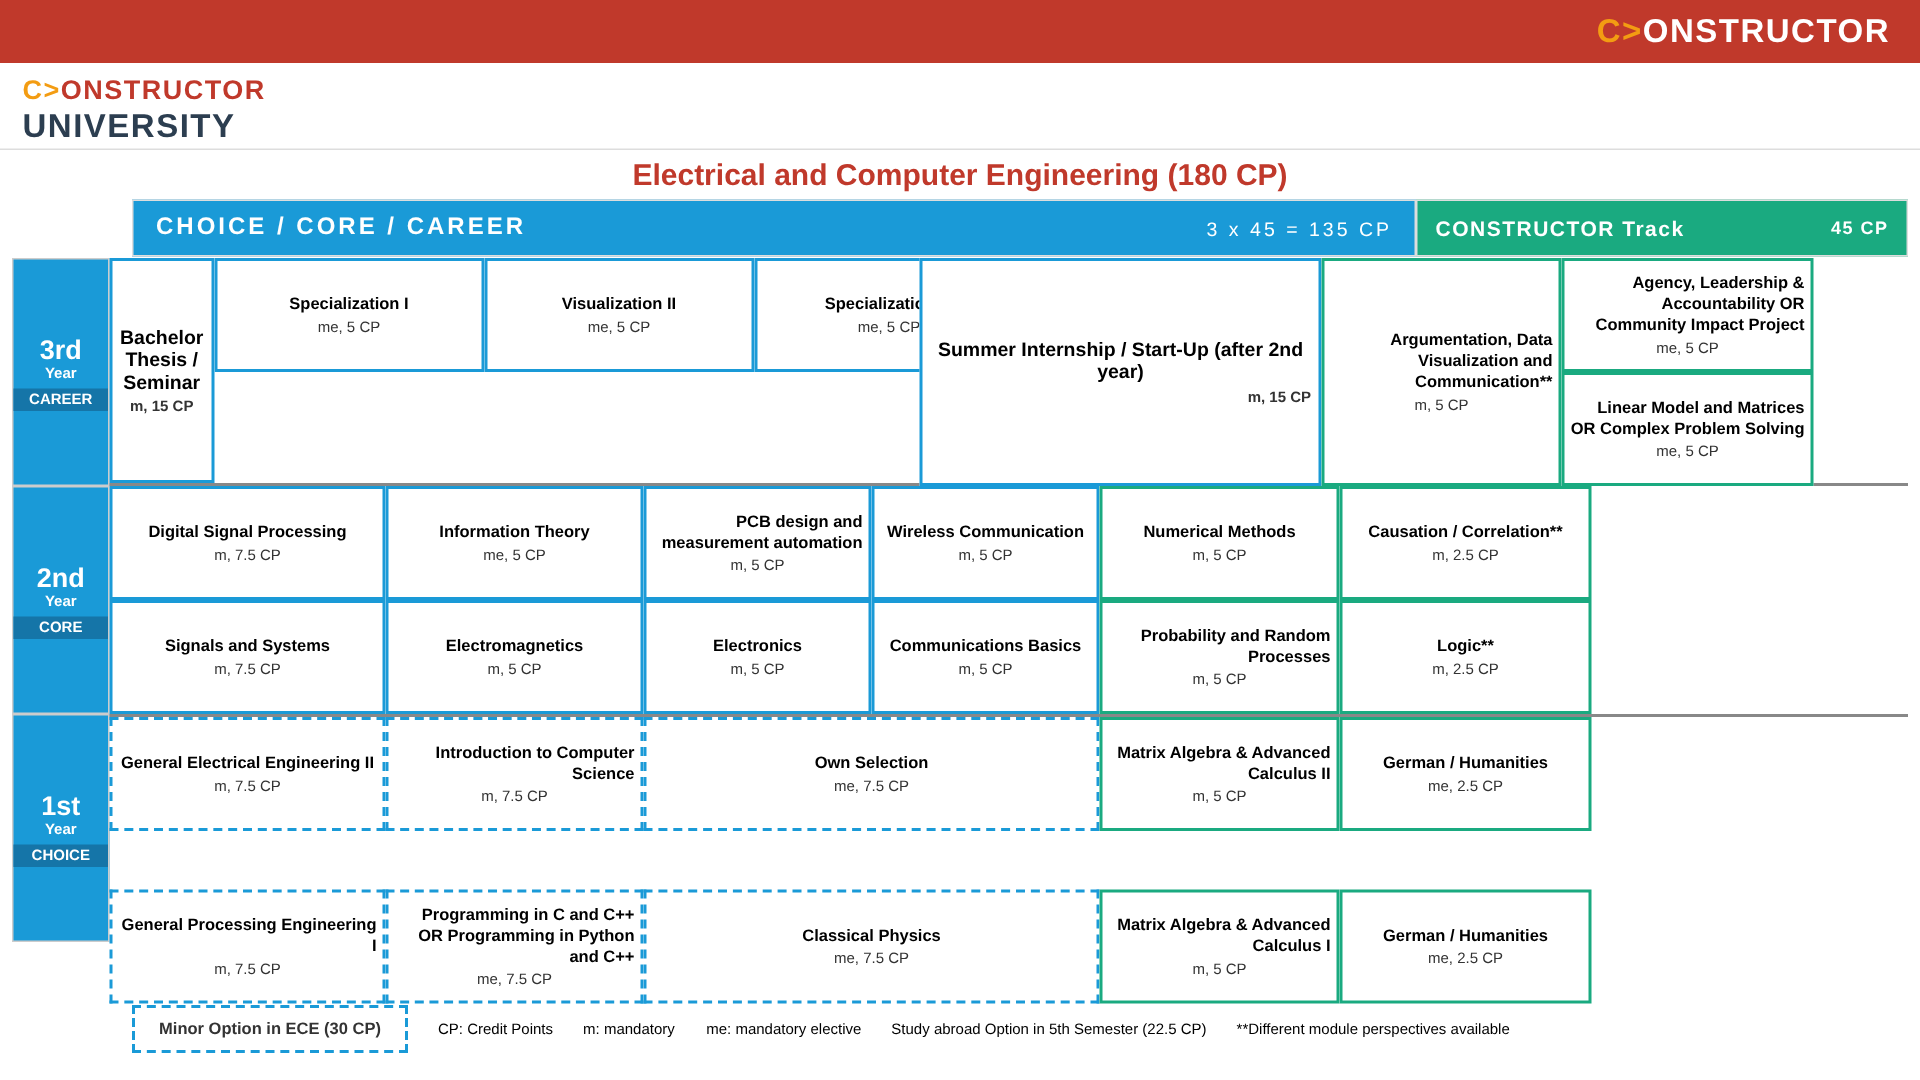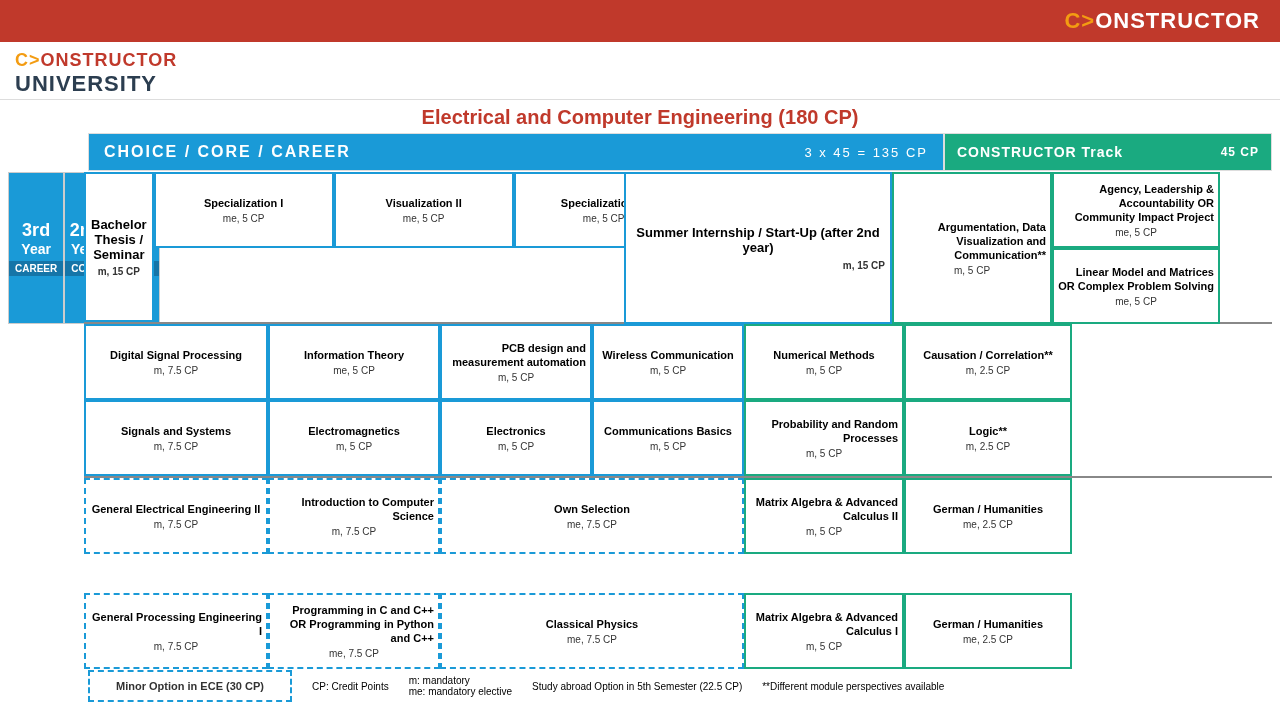--- a/index.html
+++ b/index.html
@@ -100,42 +100,42 @@
     }
 
     
     .curriculum-grid {
       display: flex;
       margin-top: 1px;
     }
 
     
     .year-col {
-      width: 76px;
-      display: flex;
-      flex-direction: row;
+      width: 65px;
+      display: flex;
+      flex-direction: column;
     }
     .year-block {
       display: flex;
       flex-direction: column;
       align-items: center;
       justify-content: center;
       border: 1px solid #ccc;
       background: #1a9ad7;
       color: white;
       font-weight: bold;
       text-align: center;
       font-size: 13px;
     }
     .year-block.year3 { height: 152px; }
     .year-block.year2 { height: 152px; }
     .year-block.year1 { height: 152px; }
 
     .year-block .year-num { font-size: 18px; }
-    .year-block .year-label { font-size: 14px; }
+    .year-block .year-label { font-size: 10px; }
     .year-block .year-sub { font-size: 10px; margin-top: 4px; background: #1575a8; padding: 2px 6px; width: 100%; text-align: center; }
 
     
     .courses-area {
       flex: 1;
       display: flex;
       flex-direction: column;
     }
 
     .cell {
@@ -427,26 +427,26 @@
             <span class="cell-name">German / Humanities</span>
             <span class="cell-meta">me, 2.5 CP</span>
           </div>
         </div>
       </div>
 
     </div>
   </div>
 
   <div style="display:flex; margin-left:80px; margin-top:1px;">
-    <div class="minor-cell" style="width:204px; height:32px;">
+    <div class="minor-cell" style="width:184px; height:32px;">
       <span>Minor Option in ECE (30 CP)</span>
     </div>
     <div style="flex:1; display:flex; align-items:center; padding-left:20px; font-size:10px; gap:20px;">
       <span>CP: Credit Points</span>
-      <div style="display:flex; flex-direction:column;">
+      <div style="display:flex; flex-direction:row;gap:21px;">
         <span>m:   mandatory</span>
         <span>me: mandatory elective</span>
       </div>
       <span>Study abroad Option in 5th Semester (22.5 CP)</span>
       <span>**Different module perspectives available</span>
     </div>
   </div>
 
 </div>
 

